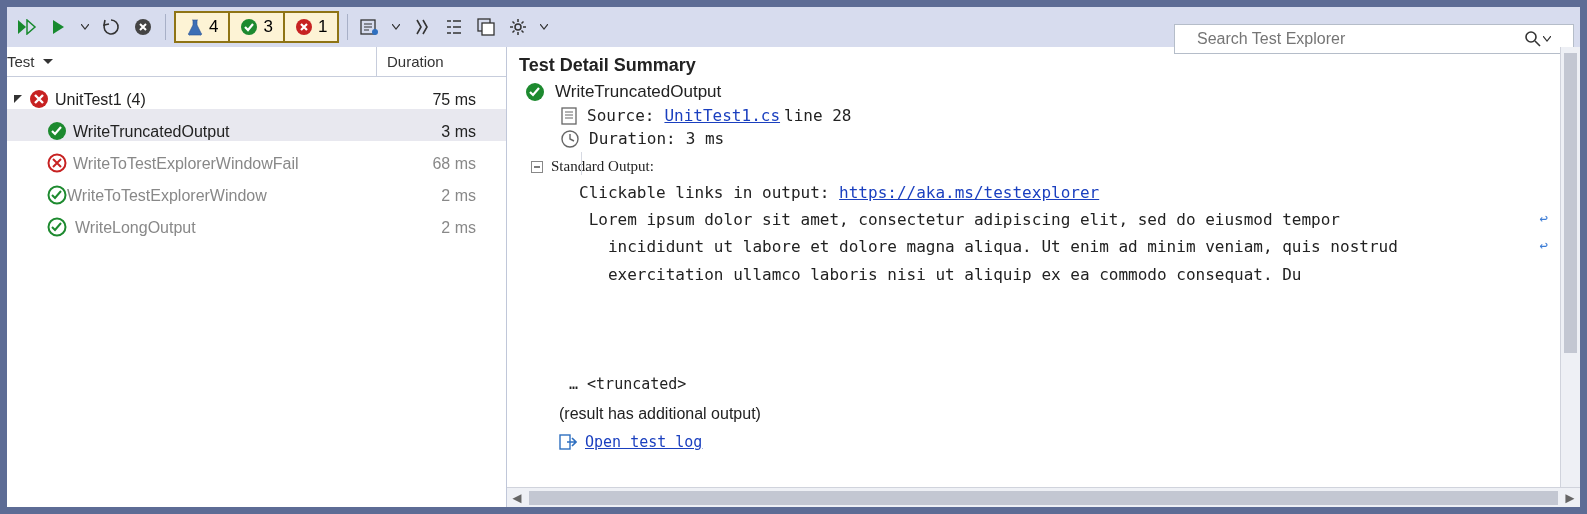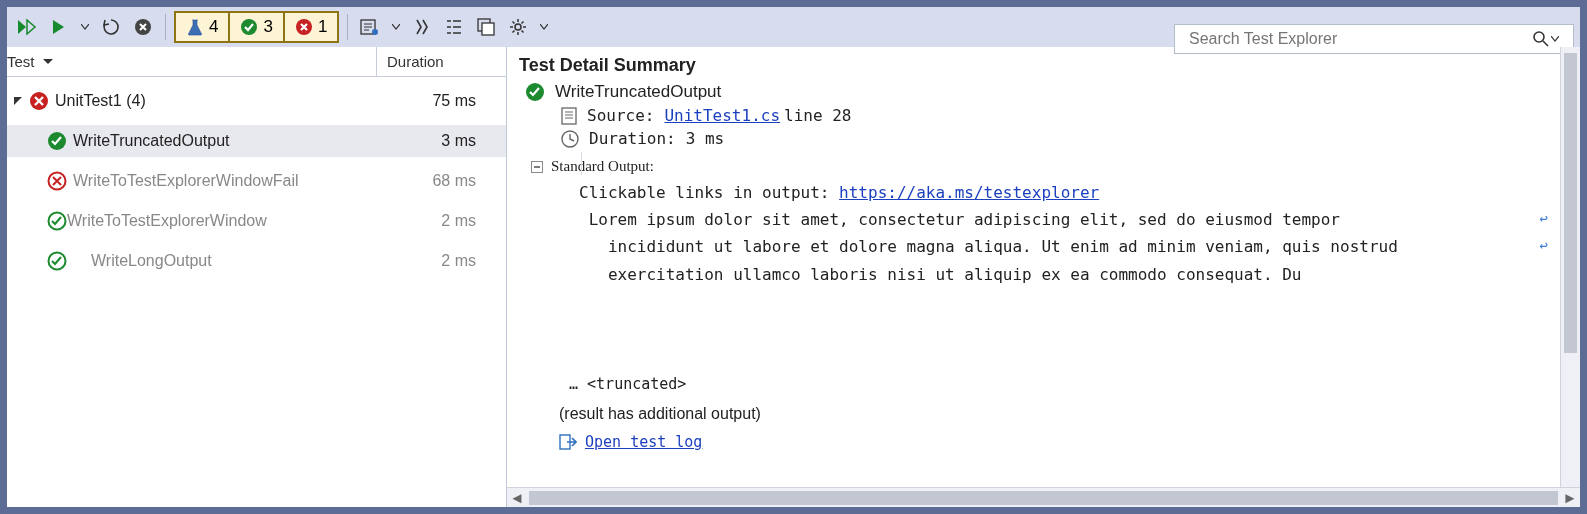--- a/index.html
+++ b/index.html
@@ -70,21 +70,21 @@
 .countitem:last-child { border-right:none; }
 .countitem span.num { font-size:17px; color:#000; }
 .search {
   margin-left:auto;
   background:#fff;
   border:1px solid #b5bdc9;
   height:30px;
   width:400px;
   display:flex;
   align-items:center;
-  padding:0 14px;
+  padding:0 22px;
   margin-top:24px;
 }
 .search input { border:none; outline:none; flex:1; font-size:16px; color:#5a6473; background:transparent;}
 .search .sbtn { display:flex; align-items:center; gap:2px; cursor:pointer; color:#444;}
 .content {
   flex:1;
   display:flex;
   min-height:0;
 }
 .left {
@@ -100,26 +100,25 @@
   height:30px;
   align-items:center;
   font-size:15px;
   color:#333;
 }
 .colhead .c1 { width:370px; padding-left:0; display:flex; align-items:center; gap:8px; border-right:1px solid #c7cddc; height:100%;}
 .colhead .c2 { flex:1; padding-left:10px; }
 .tree { flex:1; overflow:auto; }
 .trow {
   display:flex;
-  align-items:center;
+  align-items:flex-end;
   height:32px;
   font-size:16px;
   color:#888;
   cursor:pointer;
-  margin-top:8px;
 }
 .trow.sel { background:#e8e8ef; color:#222; }
 .trow.group { color:#222; }
 .trow .ind { display:flex; align-items:center; gap:6px; }
 .trow .name { flex:1 1 auto; width:300px; white-space:nowrap; overflow:hidden; }
 .trow .dur { width:120px; text-align:right; padding-right:30px; }
 .right {
   flex:1;
   display:flex;
   min-height:0;
@@ -327,21 +326,21 @@
           <span class="name" style="">WriteToTestExplorerWindow</span>
           <span class="dur">2 ms</span>
         </div>
         <div class="trow">
           <span class="ind" style="padding-left:40px">
             <svg width="20" height="20">
                 <circle cx="10" cy="10" r="8.5" fill="none" stroke="#1d8a2f" stroke-width="2"></circle>
                 <path d="M5 10l3 3 6-7" stroke="#1d8a2f" stroke-width="2" fill="none"></path>
               </svg>
           </span>
-          <span class="name" style="padding-left:24px">WriteLongOutput</span>
+          <span class="name" style="padding-left:8px">WriteLongOutput</span>
           <span class="dur">2 ms</span>
         </div>
       </div>
     </div>
 
     <div class="rightcol">
       <div class="right" style="flex:1; min-height:0">
         <div class="detail">
           <h2>Test Detail Summary</h2>
           <div class="drow first">

